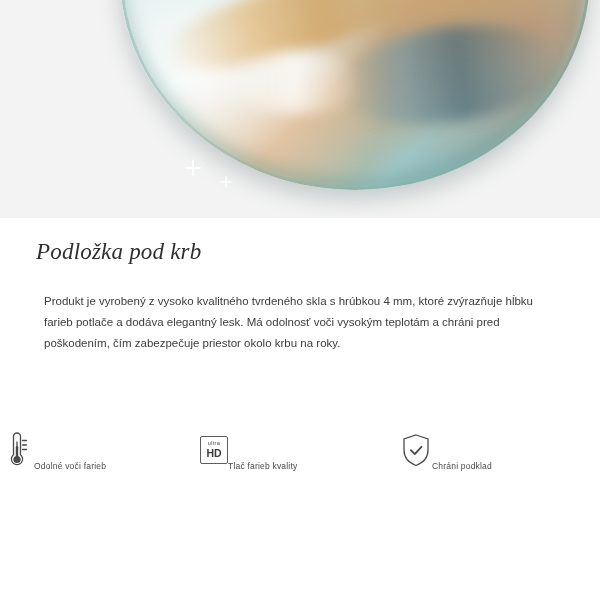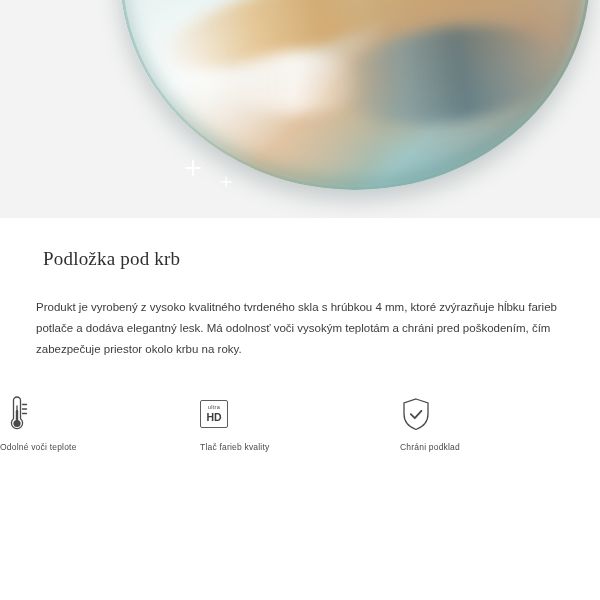--- a/index.html
+++ b/index.html
@@ -88,52 +88,53 @@
   .sp2 { left: 218px; top: 174px; transform: scale(.7); }
 
   
   .content {
     position: absolute;
     left: 0;
     top: 218px;
     width: 600px;
   }
   .headline {
-    margin: 7px;
+    margin: 0;
     padding: 18px 36px 0 36px;
     font-family: "Liberation Serif", serif;
-    font-size: 19px;
+    font-size: 23px;
     line-height: 31px;
     font-weight: 400;
     color: #2f2f2f;
     letter-spacing: .2px;
+    font-style: italic;
   }
   .headline .l2 { display: block; }
   .body-copy {
-    margin: 0;
+    margin: 8px;
     padding: 16px 34px 0 36px;
     font-size: 11.5px;
     line-height: 21px;
     color: #3c3c3c;
   }
 
   
   .features {
     position: absolute;
     left: 0;
     top: 393px;
     width: 600px;
     display: grid;
     grid-template-columns: repeat(3, 1fr);
     row-gap: 16px;
   }
   .feature {
     display: flex;
-    flex-direction: column;
-    align-items: flex-start;
+    flex-direction: row;
+    align-items: flex-end;
     justify-content: flex-start;
     height: 78px;
   }
   .feature .glyph {
     height: 42px;
     display: flex;
     align-items: center;
     justify-content: center;
   }
   .feature .caption {
@@ -201,21 +202,21 @@
             <path d="M13.5 6.5a3.5 3.5 0 0 1 7 0v18.2a5.6 5.6 0 1 1-7 0z"></path>
             <line x1="17" y1="12" x2="17" y2="26"></line>
             <line x1="22.5" y1="10.5" x2="26.5" y2="10.5"></line>
             <line x1="22.5" y1="15" x2="26.5" y2="15"></line>
             <line x1="22.5" y1="19.5" x2="26.5" y2="19.5"></line>
           </g>
           <circle cx="17" cy="29.5" r="3.6" fill="#4a4a4a"></circle>
           <rect x="15.8" y="16" width="2.4" height="12" rx="1.2" fill="#4a4a4a"></rect>
         </svg>
       </div>
-      <div class="caption">Odolné voči teplote</div>
+      <div class="caption">Odolné voči farieb</div>
     </div>
 
     <div class="feature">
       <div class="glyph">
         <div class="ultrahd">
           <span class="u">ultra</span>
           <span class="hd">HD</span>
         </div>
       </div>
       <div class="caption">Tlač farieb kvality</div>

